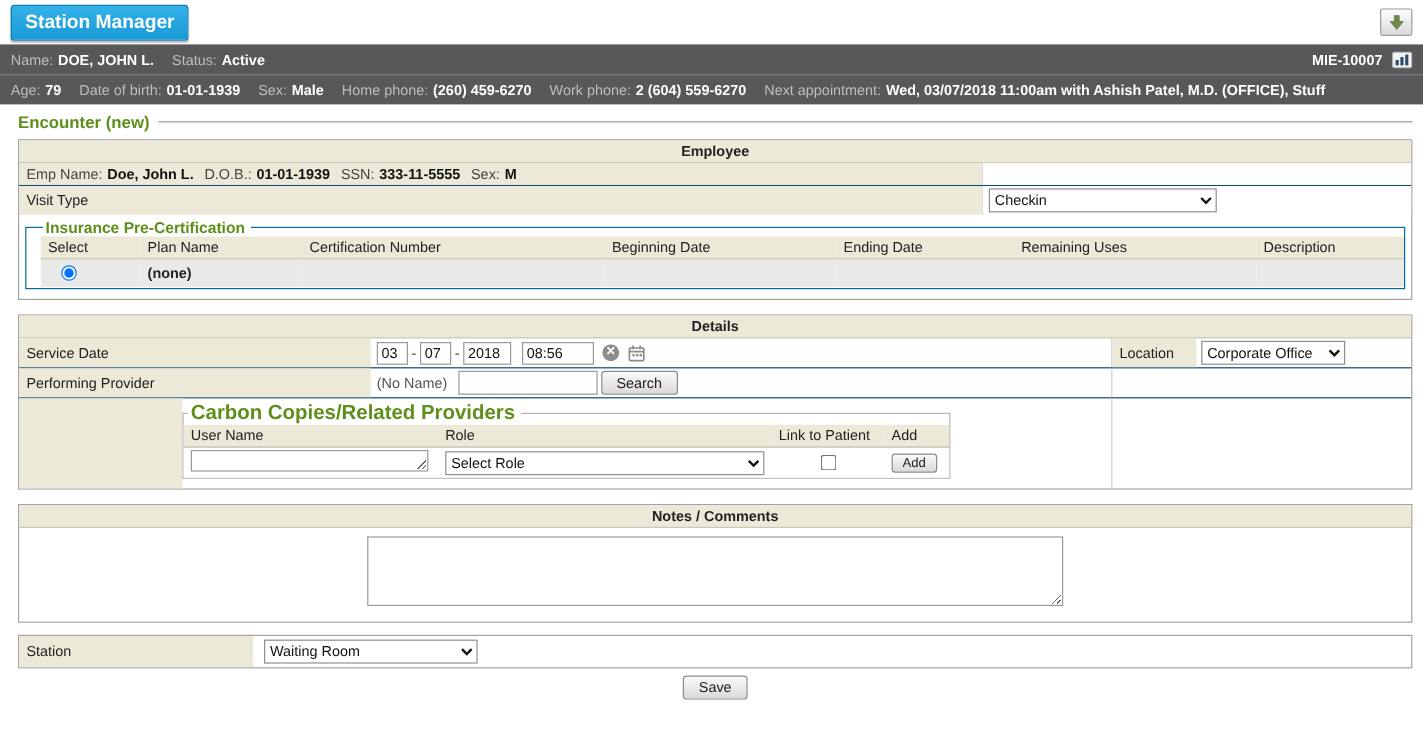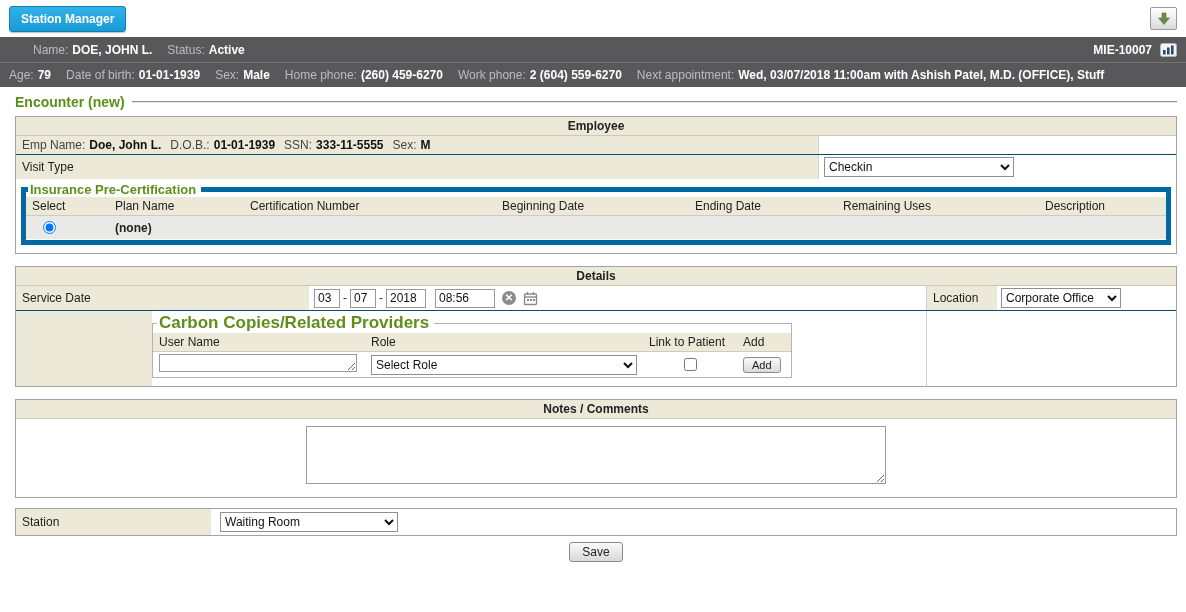--- a/index.html
+++ b/index.html
@@ -11,53 +11,53 @@
   }
   *{box-sizing:border-box;}
   html,body{margin:0;padding:0;}
   body{
     width:1186px;height:612px;overflow:hidden;background:#fff;
     font-family:"Liberation Sans","DejaVu Sans",sans-serif;font-size:12px;color:#222;
   }
   
   .topbar{height:37px;display:flex;align-items:center;justify-content:space-between;padding:0 9px;background:#fff;}
   .station-btn{
-    background:linear-gradient(#33b2e8,var(--brand-blue));color:#fff;font-weight:bold;font-size:12px;
+    background:linear-gradient(#33b2e8,var(--brand-blue));color:#fff;font-weight:bold;font-size:16px;
     border:1px solid #0e7fb5;border-radius:3px;padding:5px 11px;box-shadow:0 1px 1px rgba(0,0,0,.25);cursor:pointer;
     font-family:inherit;
   }
   .dl-btn{
     width:27px;height:23px;border:1px solid #9a9a9a;border-radius:2px;cursor:pointer;
     background:linear-gradient(#ffffff,#d9d9d9);display:flex;align-items:center;justify-content:center;padding:0;
   }
   
   .dbar{background:var(--bar-gray);height:25px;display:flex;align-items:center;padding:0 9px;color:#fff;white-space:nowrap;overflow:hidden;}
   .dbar.second{border-top:1px solid #737375;}
-  .dbar .grp{display:flex;align-items:center;margin-left:24px;}
+  .dbar .grp{display:flex;align-items:center;}
   .dbar .spread{flex:1;}
   .dlabel{color:#bdbdbd;margin-right:4px;}
   .dvalue{color:#fff;font-weight:bold;margin-right:15px;}
   .dvalue.last{margin-right:0;}
   .chart-ic{margin-left:8px;display:flex;align-items:center;cursor:pointer;}
   
   .content{padding:5px 9px 0 15px;}
   .legend-row{display:flex;align-items:center;margin:2px 0 6px;}
   .legend-text{color:var(--accent-green);font-weight:bold;font-size:14px;white-space:nowrap;}
   .legend-line{flex:1;border-top:2px groove #e6e6e6;margin-left:7px;height:0;}
   .box{border:1px solid #a3a3a3;background:#fff;margin-bottom:12px;}
   .sec-hdr{background:var(--beige);font-weight:bold;text-align:center;padding:2px 0;border-bottom:1px solid #cdc9b8;color:#222;}
   .row{display:flex;align-items:stretch;}
   .row + .row{border-top:1px solid #0c4a6e;}
   .cell-label{background:var(--beige);display:flex;align-items:center;padding:1px 6px;flex:none;}
   .cell-val{display:flex;align-items:center;padding:2px 5px;gap:3px;flex:1 1 auto;min-width:0;}
   .emp-left{flex:0 0 802px;background:var(--beige);display:flex;align-items:center;padding:2px 6px;white-space:nowrap;}
   .emp-right{flex:1;background:#fff;border-left:1px solid #d5d5d5;}
   .flabel{color:#444;margin-right:4px;}
   .fvalue{font-weight:bold;color:#111;margin-right:9px;}
-  fieldset.sub{border:5px solid #0369a1;margin:3px 5px 8px;padding:0 0 1px 0;}
+  fieldset.sub{border:1px solid #0369a1;margin:3px 5px 8px;padding:0 0 1px 12px;}
   fieldset.sub legend{color:var(--accent-green);font-weight:bold;font-size:13px;padding:0 5px 0 2px;margin-left:2px;}
   table.grid{width:100%;border-collapse:collapse;font-size:12px;}
   table.grid th{background:var(--beige);text-align:left;font-weight:normal;padding:2px 6px;border-bottom:1px solid #cfcbba;color:#222;}
   table.grid td{padding:2px 6px;}
   table.grid td.alt{background:var(--row-alt);height:19px;}
   table.grid td.white{background:#fff;}
   .bold{font-weight:bold;}
   
   .right-col{flex:none;width:250px;border-left:1px solid #d0d0d0;display:flex;align-items:stretch;}
   .loc-label{background:var(--beige);width:70px;display:flex;align-items:center;padding:0 6px;flex:none;}
@@ -250,20 +250,31 @@
           <span>Location</span>
         </div>
         <div class="loc-val">
           <select class="sel-loc">
             <option>Corporate Office</option>
           </select>
         </div>
       </div>
     </div>
 
+    <div class="row">
+      <div class="cell-label" style="width:293px;">
+        <span>Performing Provider</span>
+      </div>
+      <div class="cell-val">
+        <span class="noname">(No Name)</span>
+        <input class="inp prov" style="">
+        <button class="btn3d">Search</button>
+      </div>
+      <div class="right-col"></div>
+    </div>
 
     <div class="row">
       <div class="cell-label" style="width:136px;"></div>
       <div class="carbon-wrap cell-val" style="align-items:flex-start;">
         <fieldset class="carbon">
           <legend>Carbon Copies/Related Providers</legend>
           <table class="grid">
             <colgroup>
               <col style="width:212px">
                 <col style="width:278px">

